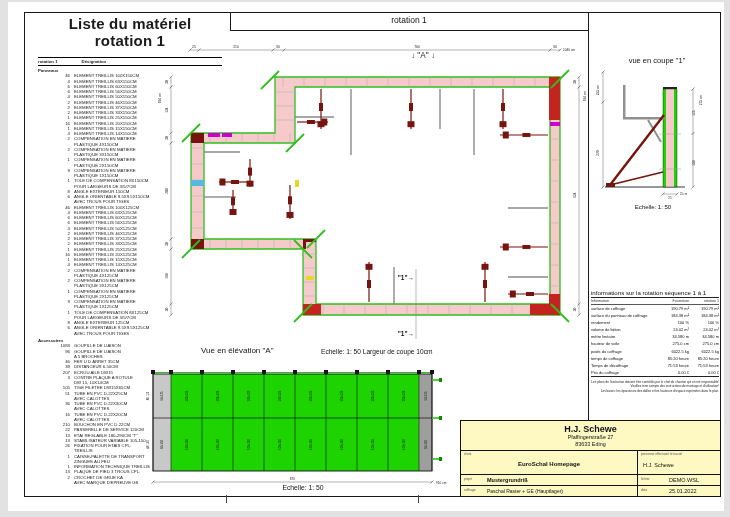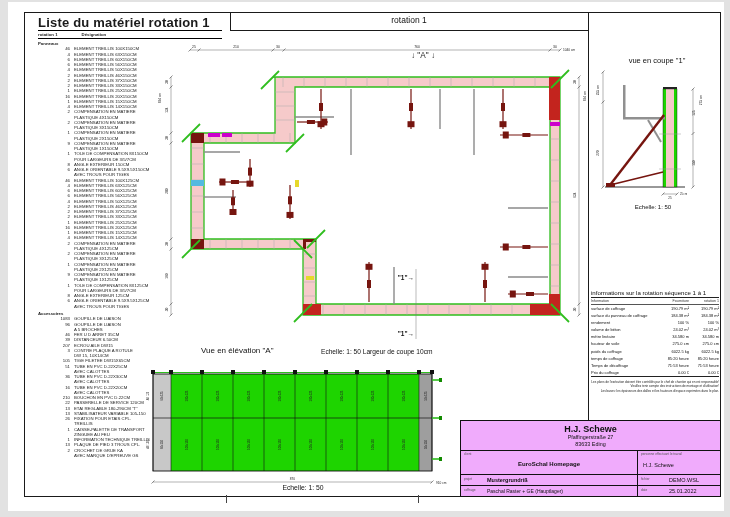--- a/index.html
+++ b/index.html
@@ -2,21 +2,21 @@
 <html><head>
 <meta charset="utf-8">
 <style>
   html,body{margin:0;padding:0;}
   body{width:730px;height:517px;background:#e2e2e2;font-family:"Liberation Sans",sans-serif;overflow:hidden;position:relative;}
   .paper{position:absolute;left:8px;top:2px;width:716px;height:509px;background:#ffffff;}
   .frame{position:absolute;left:16px;top:10px;width:695px;height:483px;border:1.2px solid #1a1a1a;}
   .divline{position:absolute;background:#1a1a1a;}
   
   .mlist{position:absolute;left:30px;top:13px;width:192px;color:#1a1a1a;}
-  .ml-title{font-size:13px;font-weight:bold;letter-spacing:.2px;border-bottom:1px solid #000;padding-bottom:0;width:184px;}
+  .ml-title{font-size:15px;font-weight:bold;letter-spacing:.2px;border-bottom:1px solid #000;padding-bottom:8px;width:184px;text-align:center;}
   .ml-head{font-size:4.3px;font-weight:bold;border-bottom:1px solid #000;width:184px;padding:1px 0;display:flex;}
   .ml-head span:last-child{margin-left:24px;}
   .ml-sec{font-size:4.3px;font-weight:bold;margin-top:2px;line-height:5.4px;}
   .ml-item{display:flex;font-size:4.3px;line-height:5.25px;}
   .ml-item .q{width:32px;text-align:right;padding-right:4px;flex:none;}
   .ml-item .t{flex:1;}
   
   .plan-title{position:absolute;left:222px;top:13px;width:358px;text-align:center;font-size:8.5px;color:#111;}
   .plan{position:absolute;left:140px;top:28px;width:445px;height:322px;}
   
@@ -32,21 +32,21 @@
   .f1{flex:1;text-align:left;} .f2{width:34px;text-align:right;flex:none;} .f3{width:30px;text-align:right;flex:none;}
   .it-body{border-bottom:.8px solid #222;}
   .it-disc{margin-top:3px;font-size:3.1px;line-height:4.4px;text-align:right;color:#222;}
   
   .elev{position:absolute;left:135px;top:344px;width:335px;height:152px;}
   .elev-title{position:absolute;left:58px;top:0;font-size:8px;color:#111;}
   .elev-sub{position:absolute;left:178px;top:1.5px;font-size:6.6px;color:#111;}
   .elev-svg{position:absolute;left:0;top:12px;width:330px;height:128px;}
   .elev-scale{position:absolute;left:90px;top:138px;width:140px;text-align:center;font-size:6.8px;color:#111;}
   
-  .tblock{position:absolute;left:452px;top:418px;width:259px;height:75px;border:1px solid #111;background:#f0abfc;color:#111;}
+  .tblock{position:absolute;left:452px;top:418px;width:259px;height:75px;border:1px solid #111;background:#fef9c3;color:#111;}
   .tb-company{position:absolute;top:3px;left:0;right:0;text-align:center;font-size:9px;font-weight:bold;}
   .tb-addr{position:absolute;left:0;right:0;text-align:center;font-size:5.4px;}
   .tb-h{position:absolute;left:0;right:0;height:1px;background:#111;}
   .tb-v{position:absolute;width:1px;background:#111;}
   .tb-lab{position:absolute;font-size:3.2px;color:#555;}
   .tb-val{position:absolute;font-size:5.5px;}
   .fold{position:absolute;width:1px;height:8px;background:#444;top:493px;}
 </style>
 </head>
 <body>

